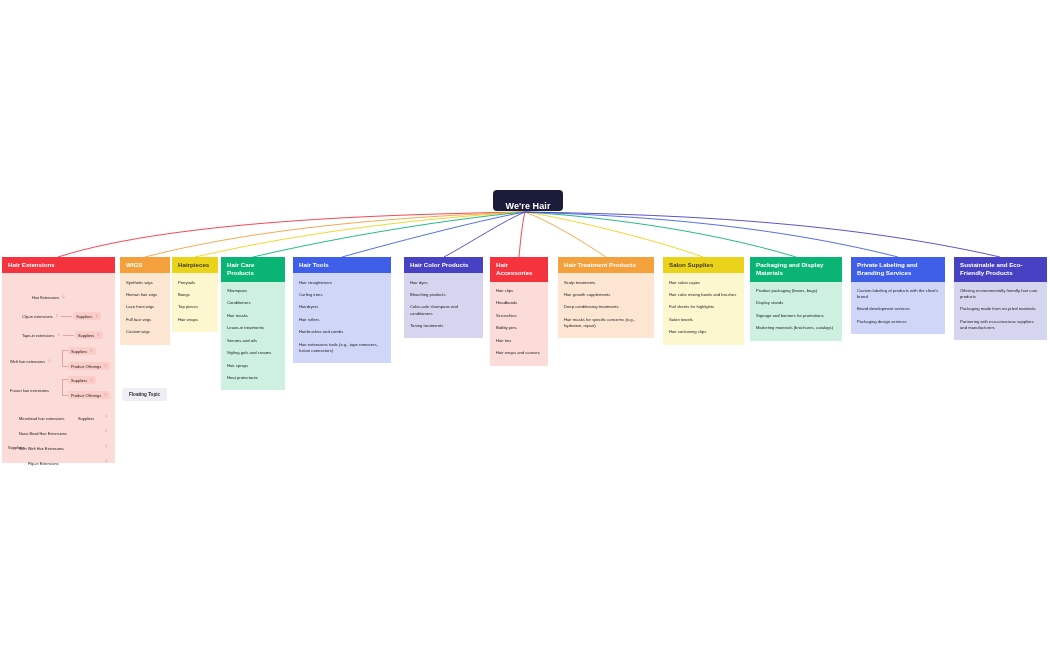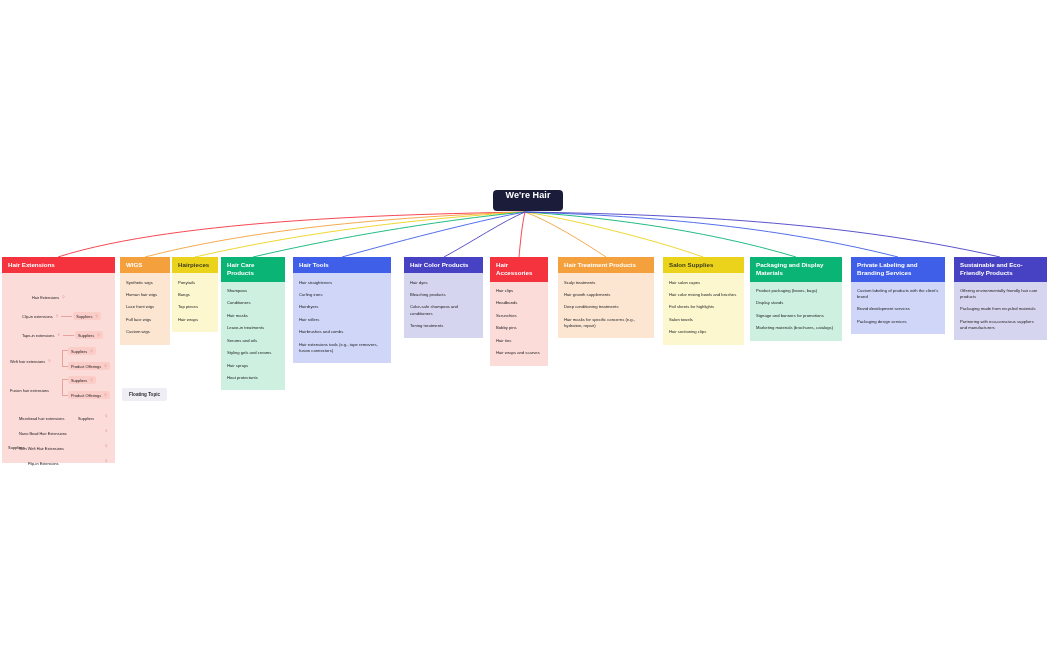--- a/index.html
+++ b/index.html
@@ -11,21 +11,21 @@
   }
   #canvas { position: relative; width: 1050px; height: 650px; }
   #edges { position: absolute; left: 0; top: 0; width: 1050px; height: 650px; pointer-events: none; }
 
   
   .root-node {
     position: absolute; left: 493px; top: 190px;
     width: 70px; height: 21px;
     background: #1b1c3a; border-radius: 4px;
     color: #ffffff; font-size: 9px; font-weight: 700;
-    display: flex; align-items: flex-start; justify-content: center;
+    display: flex; align-items: flex-end; justify-content: center;
     letter-spacing: .1px;
   }
 
   
   .branch { position: absolute; top: 257px; }
   .branch-head {
     color: #ffffff; font-weight: 700; font-size: 6.2px;
     padding: 4px 6px; line-height: 1.35; min-height: 15px;
     display: flex; align-items: center;
   }

